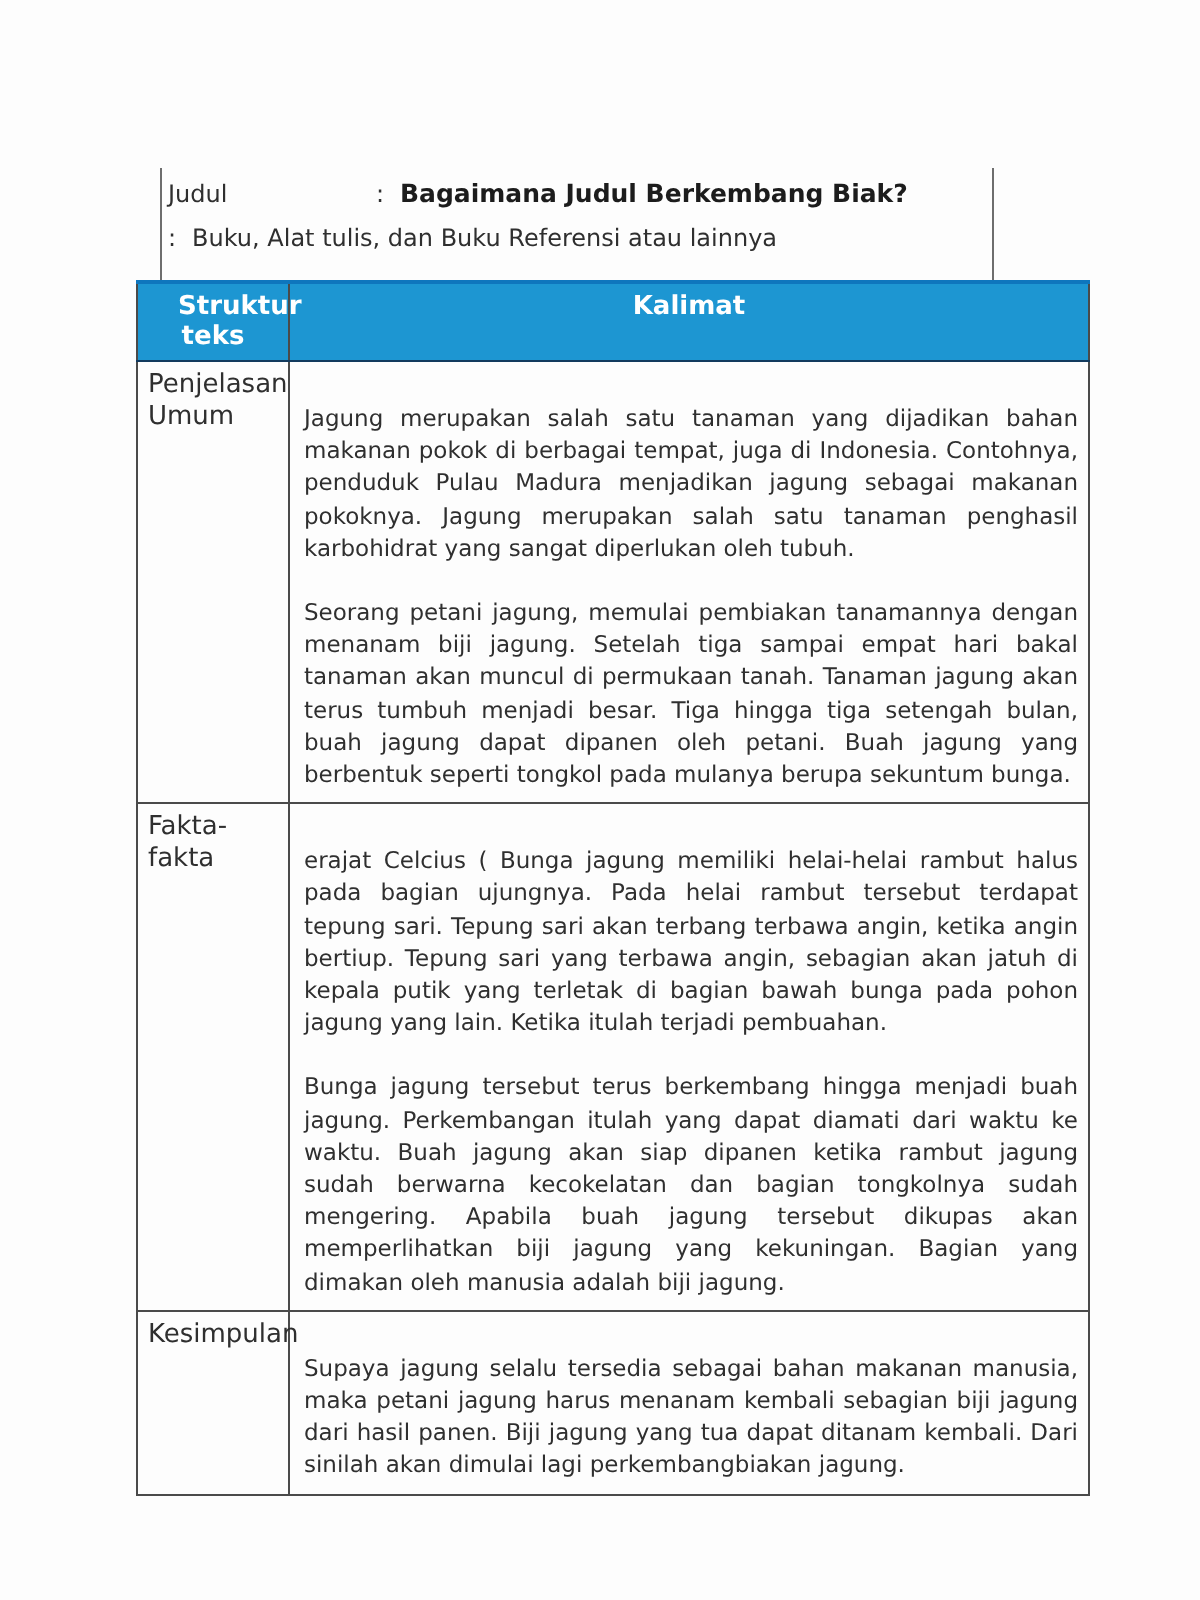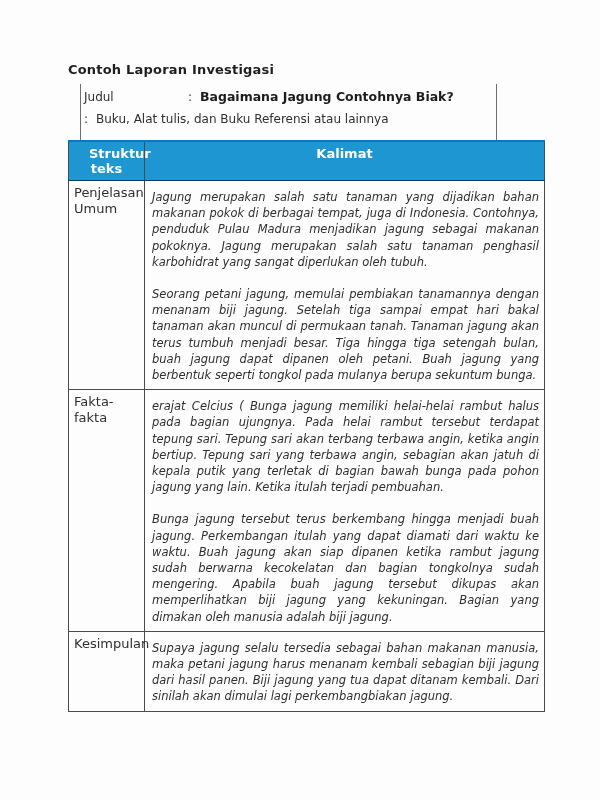--- a/index.html
+++ b/index.html
@@ -83,45 +83,43 @@
     height: 33px;
     border-top: 2px solid var(--header-top-border, #0e76bd);
     border-bottom: 1px solid #123a5e;
   }
   td.struct {
     padding: 4px 4px 19px 5px;
     font-size: 13px;
     line-height: 16px;
   }
   td.kalimat {
-    padding: 8px 5px 6px 7px;
+    padding: 20px 5px 6px 7px;
     line-height: 16.2px;
-    font-style: italic;
   }
   td.kalimat p {
     margin: 0;
     text-align: justify;
     text-justify: inter-word;
   }
   td.kalimat p + p {
     margin-top: 16px;
   }
 </style>
 </head>
 <body>
 
 <div class="page">
 
-  <h1 class="doc-title">Contoh Laporan Investigasi</h1>
 
   <div class="meta">
     <div class="meta-row">
       <span class="meta-label">Judul</span>
       <span class="meta-colon">:</span>
-      <span class="meta-value bold">Bagaimana Jagung Contohnya Biak?</span>
+      <span class="meta-value bold">Bagaimana Judul Berkembang Biak?</span>
     </div>
     <div class="meta-row">
       <span class="meta-colon">:</span>
       <span class="meta-value">Buku, Alat tulis, dan Buku Referensi atau lainnya</span>
     </div>
   </div>
 
   <table class="report">
     <colgroup>
         <col class="c1">

